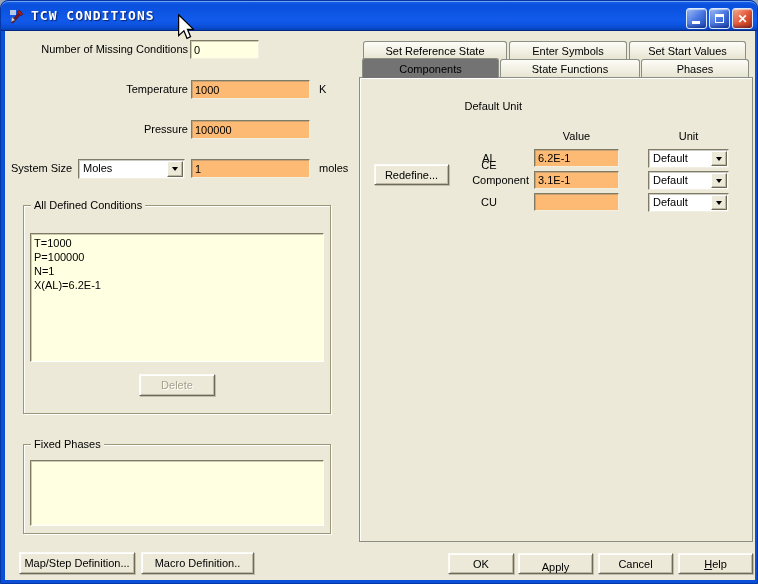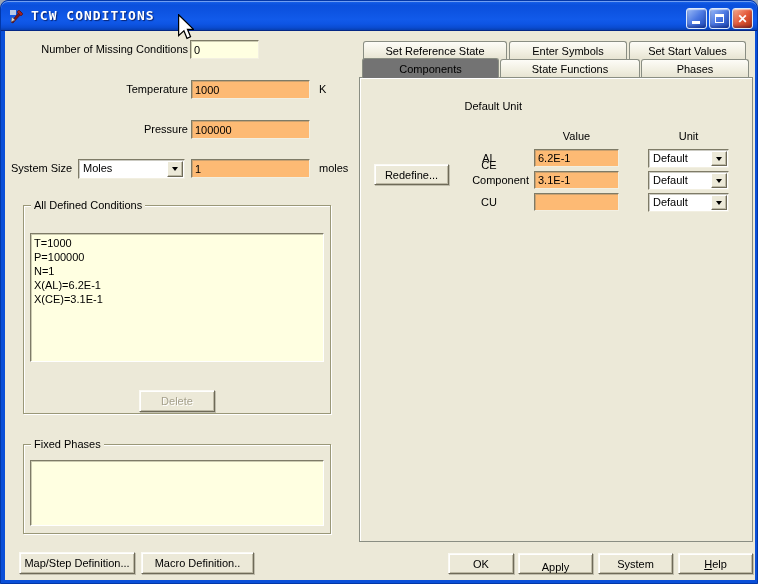--- a/index.html
+++ b/index.html
@@ -127,23 +127,22 @@
     <input class="edit" style="left: 186px; top: 128px; width: 119px; height: 19px;" value="1">
     <div class="lbl" style="left:314px;top:131px;">moles</div>
 
     <div class="group" style="left:18px;top:174px;width:308px;height:209px;">
       <span class="grouplabel">All Defined Conditions</span>
       <div class="listbox" style="left:6px;top:27px;width:294px;height:129px;">
         <div class="li">T=1000</div>
         <div class="li">P=100000</div>
         <div class="li">N=1</div>
         <div class="li">X(AL)=6.2E-1</div>
-        <div class="li">X(CE)=3.1E-1</div>
       </div>
-      <div class="btn3d disabled" style="left:115px;top:184px;width:76px;height:22px;">
+      <div class="btn3d disabled" style="left:115px;top:168px;width:76px;height:22px;">
         <span class="btn-label">Delete</span>
       </div>
     </div>
 
     <div class="group" style="left:18px;top:413px;width:308px;height:90px;">
       <span class="grouplabel">Fixed Phases</span>
       <div class="listbox" style="left:6px;top:15px;width:294px;height:66px;"></div>
     </div>
 
     <div class="btn3d" style="left:14px;top:521px;width:116px;height:22px;">
@@ -200,21 +199,21 @@
         </span>
     </div>
 
     <div class="btn3d" style="left:443px;top:522px;width:66px;height:21px;justify-content:center;">
       <span class="btn-label">OK</span>
     </div>
     <div class="btn3d" style="left:513px;top:522px;width:75px;height:21px;align-items:flex-end;">
       <span class="btn-label">Apply</span>
     </div>
     <div class="btn3d" style="left:593px;top:522px;width:75px;height:21px;">
-      <span class="btn-label">System</span>
+      <span class="btn-label">Cancel</span>
     </div>
     <div class="btn3d" style="left:673px;top:522px;width:75px;height:21px;">
       <span class="btn-label help-label">Help</span>
     </div>
   </div>
 
   <svg class="cursor" width="16" height="26" viewBox="0 0 13 21">
     <path d="M0.5,0.5 L0.5,17.5 L4.8,13.5 L7.3,19.7 L10.2,18.4 L7.7,12.4 L12.6,12.4 Z" fill="#ffffff" stroke="#000000" stroke-width="1"></path>
   </svg>
 </div>

